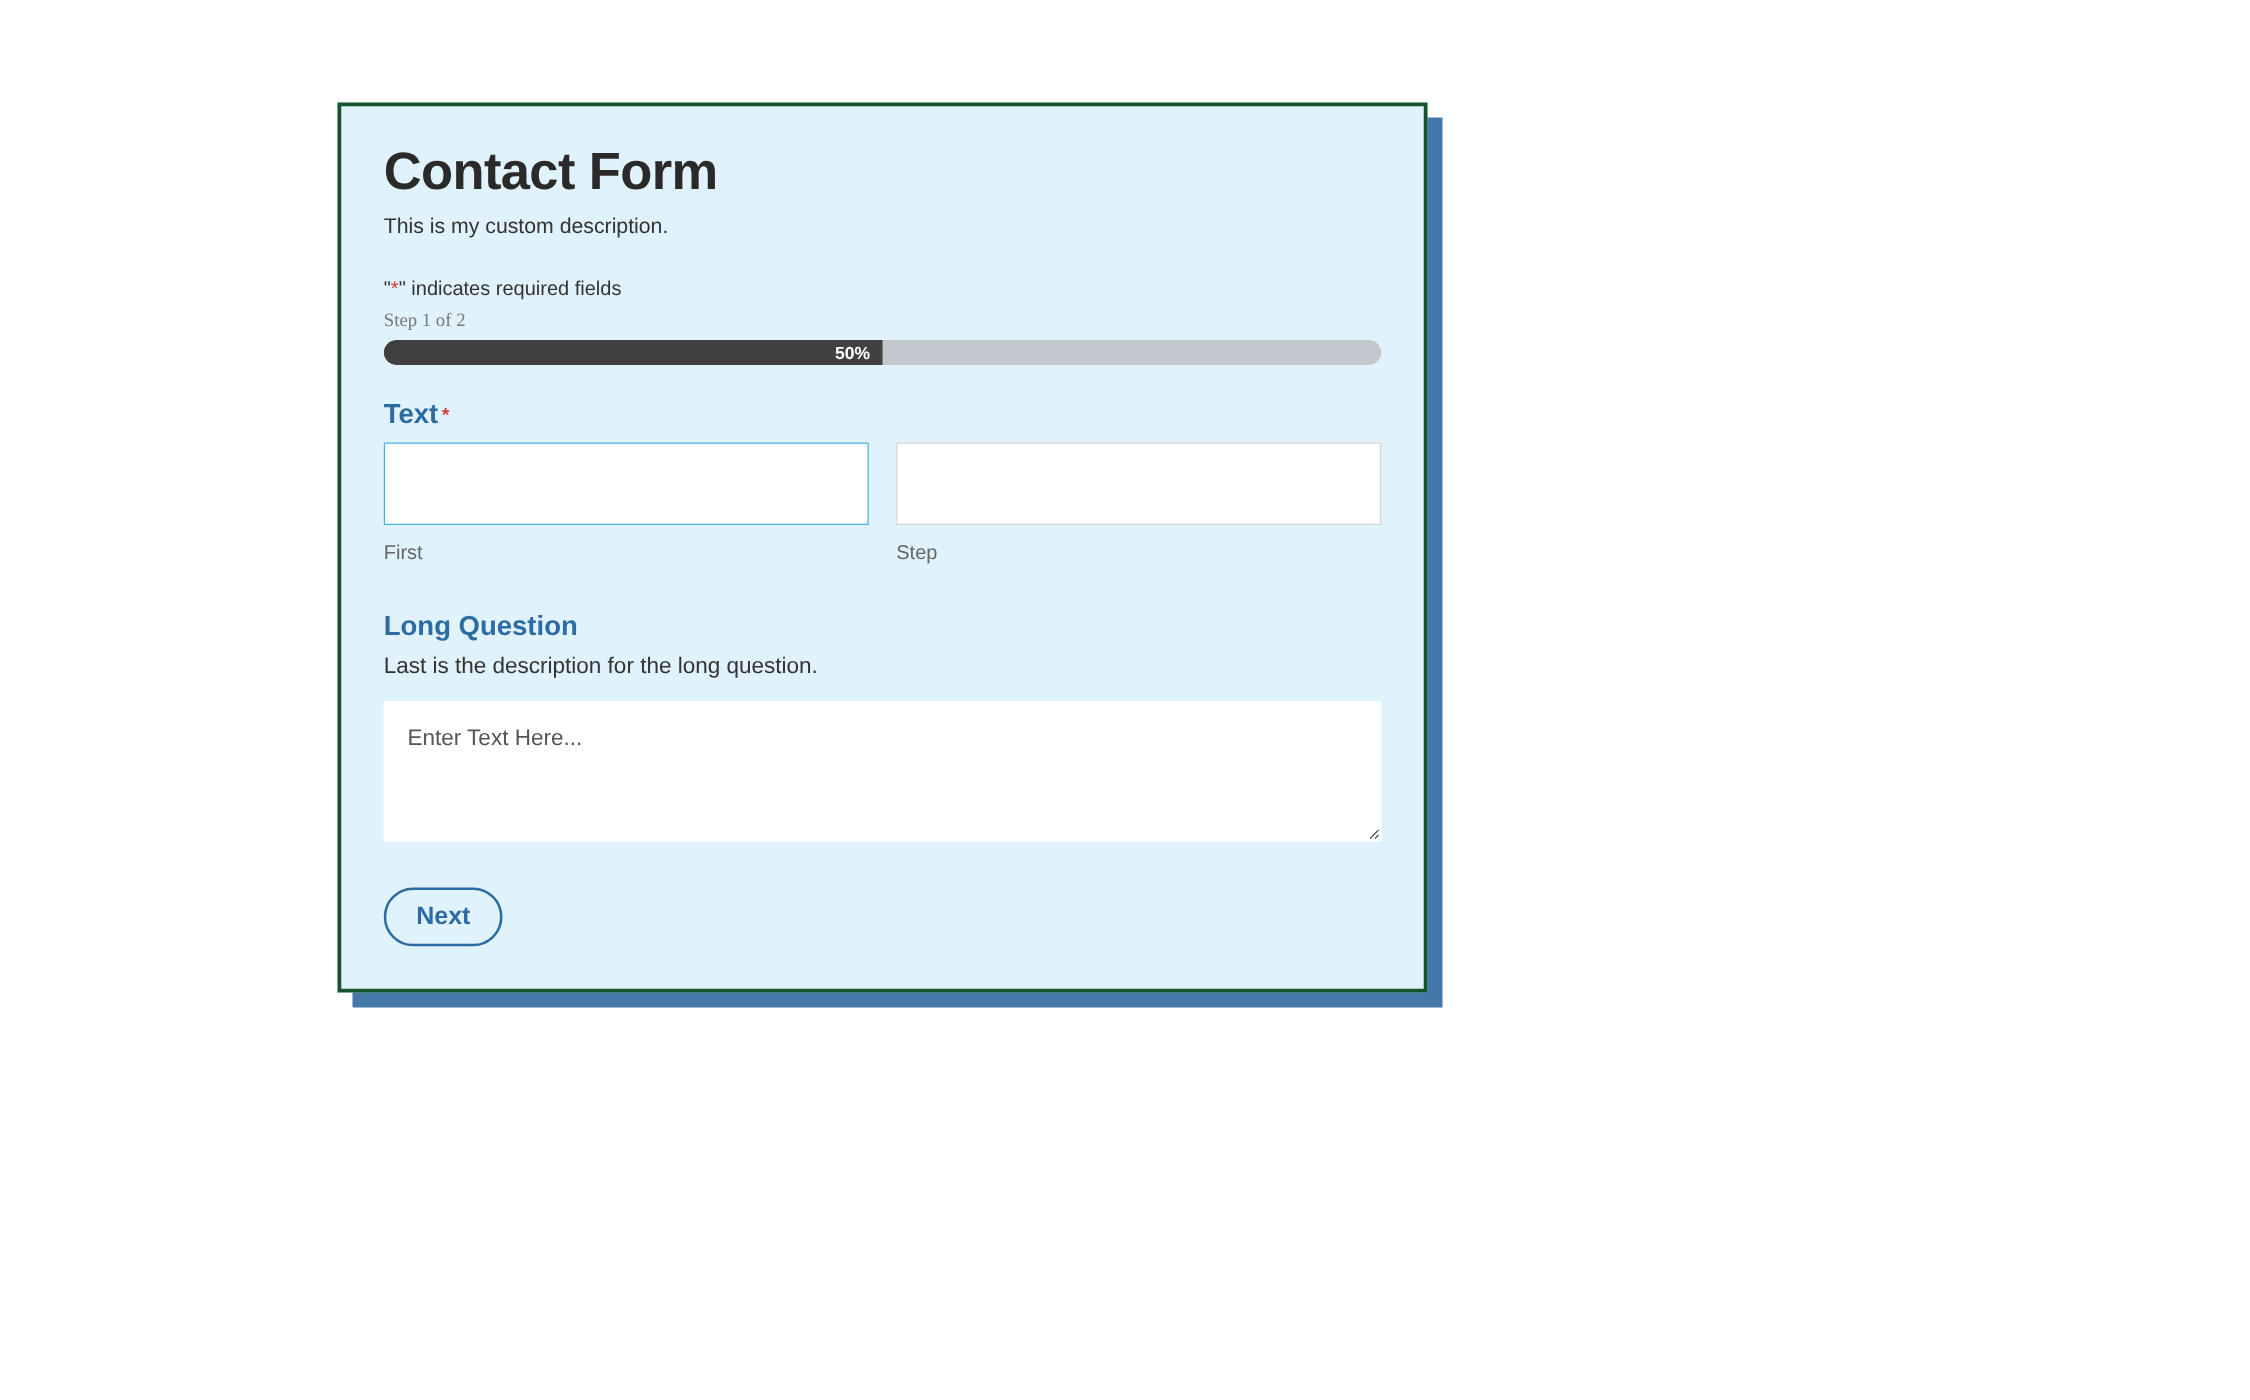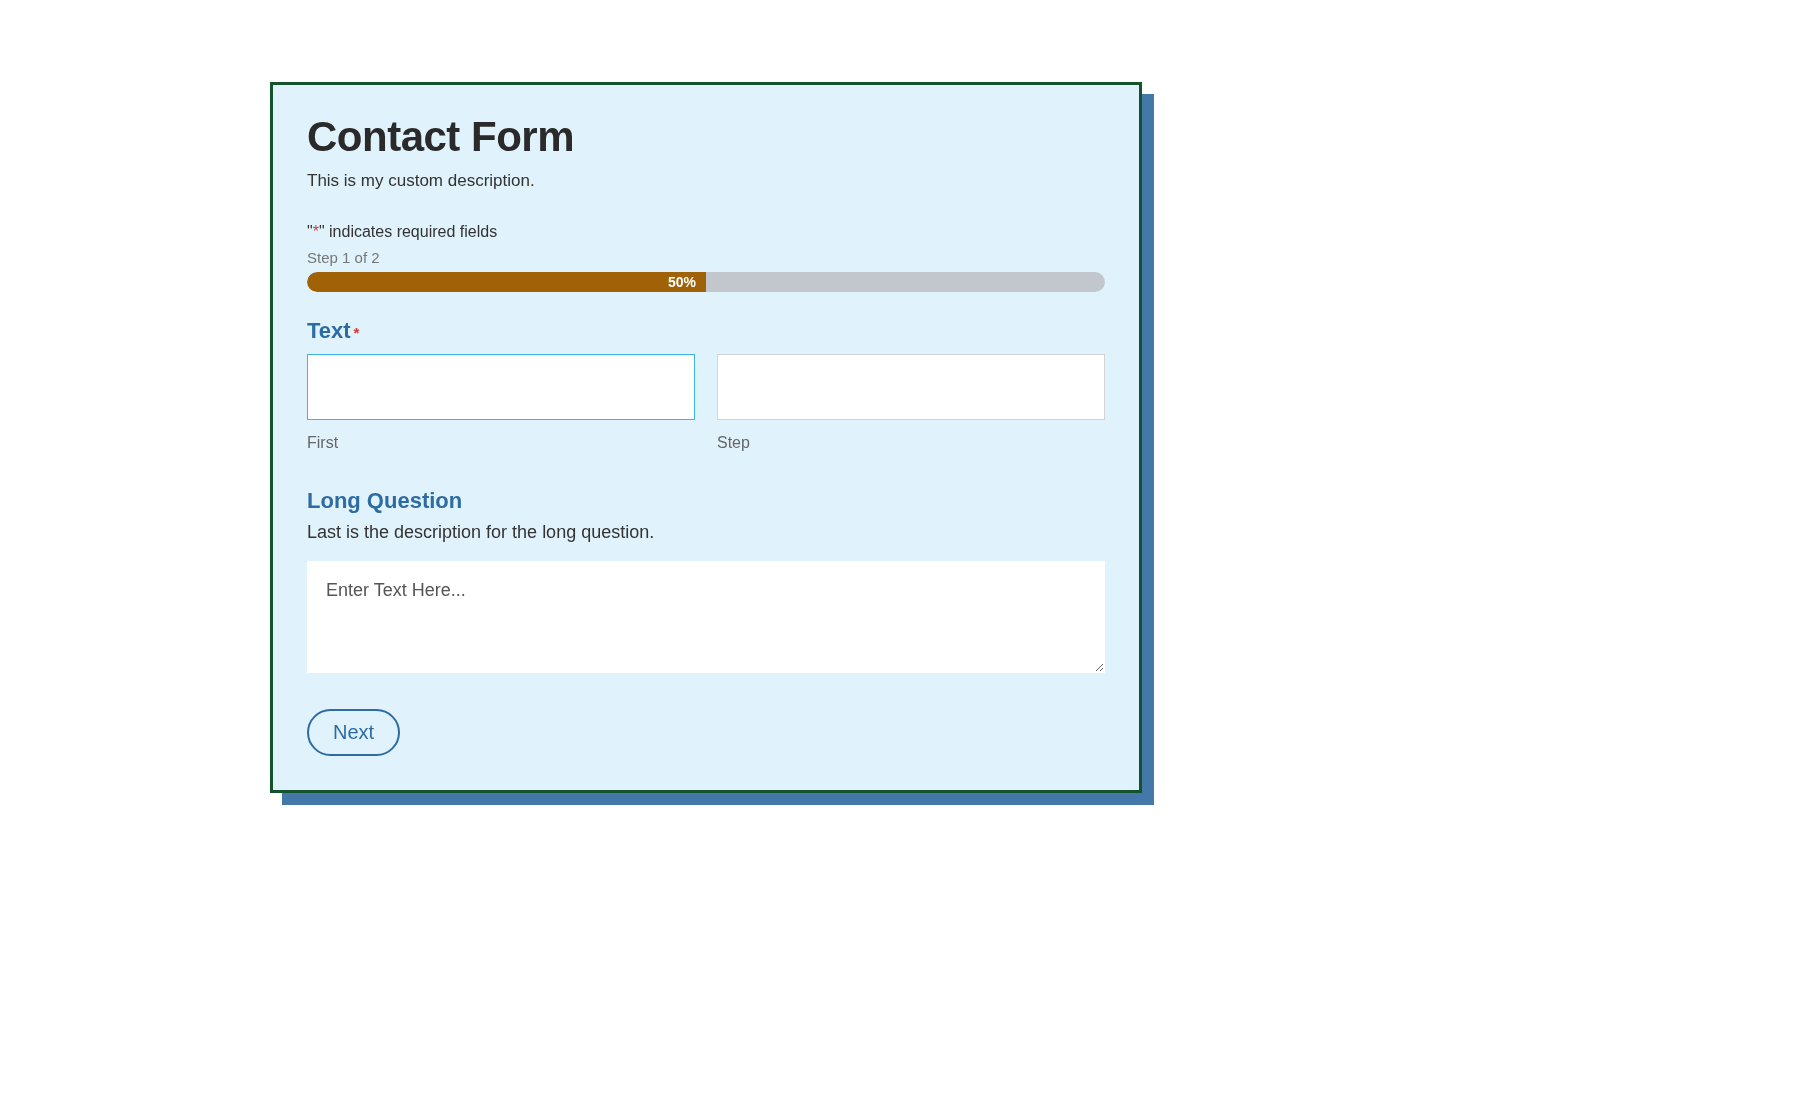--- a/index.html
+++ b/index.html
@@ -43,33 +43,34 @@
       color: #333;
       margin-bottom: 8px;
     }
     .required-legend .asterisk {
       color: #d63638;
     }
     .step-label {
       font-size: 15px;
       color: #777;
       margin-bottom: 6px;
+      font-family: Liberation Serif, serif;
     }
     .progress-bar {
       width: 100%;
       height: 20px;
       background: #c1c7cc;
       border-radius: 10px;
       overflow: hidden;
       margin-bottom: 26px;
       position: relative;
     }
     .progress-fill {
       height: 100%;
-      background: #a16207;
+      background: #404040;
       border-radius: 10px 0 0 10px;
       display: flex;
       align-items: center;
       justify-content: flex-end;
       padding-right: 10px;
     }
     .progress-text {
       color: #ffffff;
       font-size: 14px;
       font-weight: 700;
@@ -131,21 +132,21 @@
       resize: both;
       color: #333;
     }
     .textarea-input::placeholder {
       color: #555;
     }
     .next-button {
       margin-top: 32px;
       padding: 10px 24px;
       font-size: 20px;
-      font-weight: 400;
+      font-weight: 700;
       color: #2c6ca3;
       background: transparent;
       border: 2px solid #2c6ca3;
       border-radius: 28px;
       cursor: pointer;
     }
   </style>
 </head>
 <body>
 

